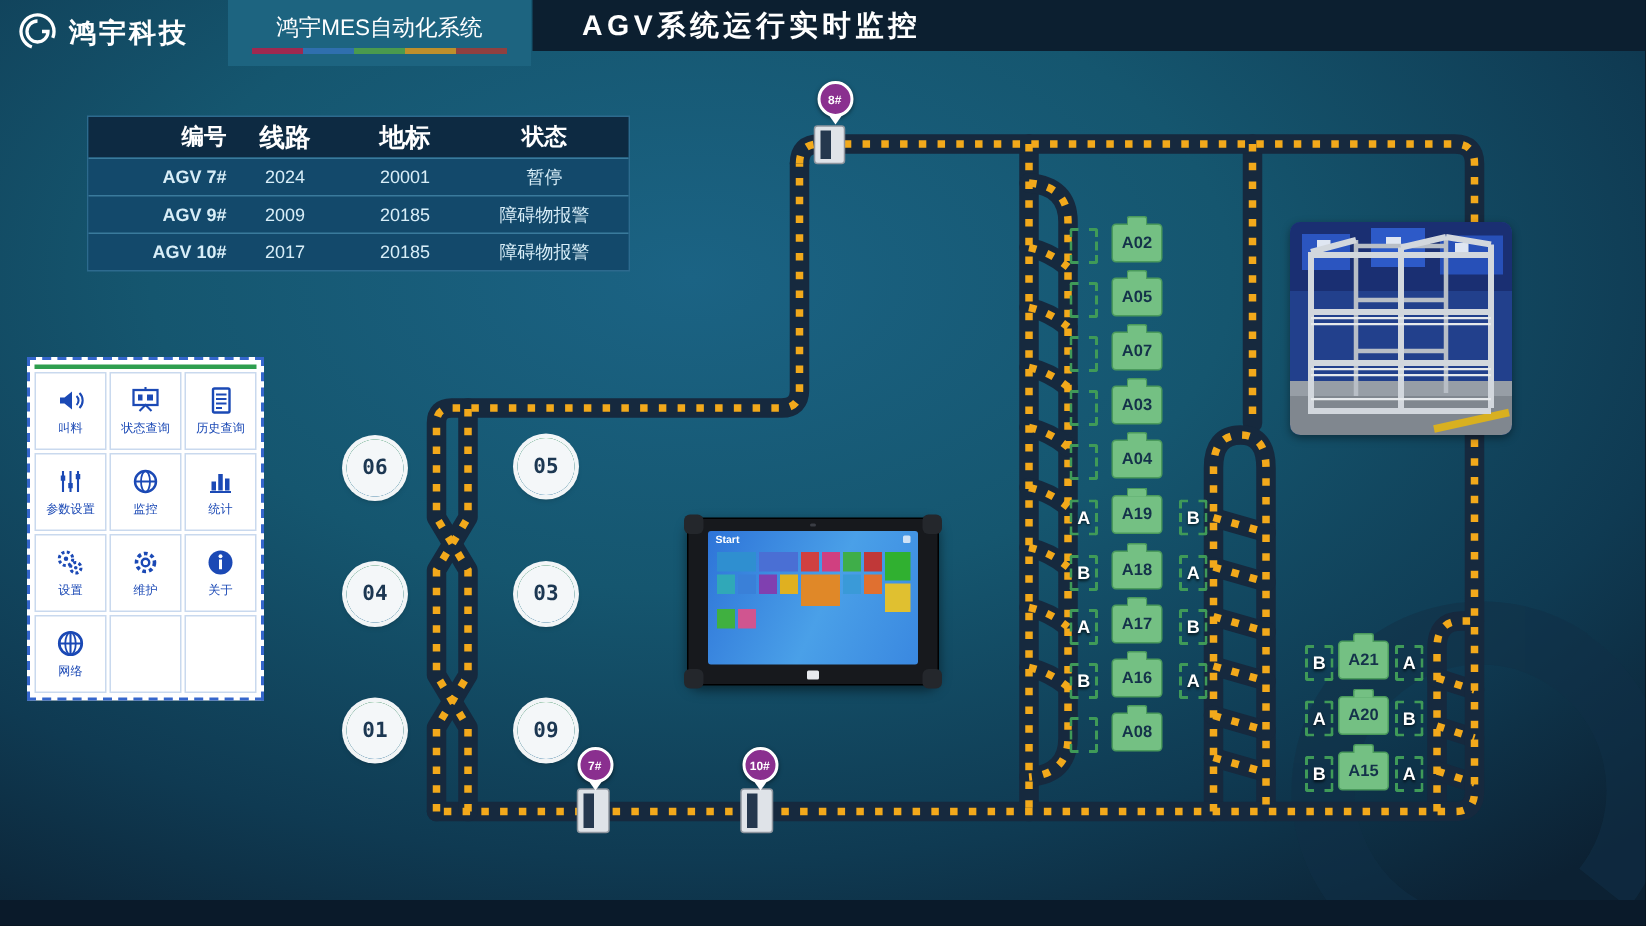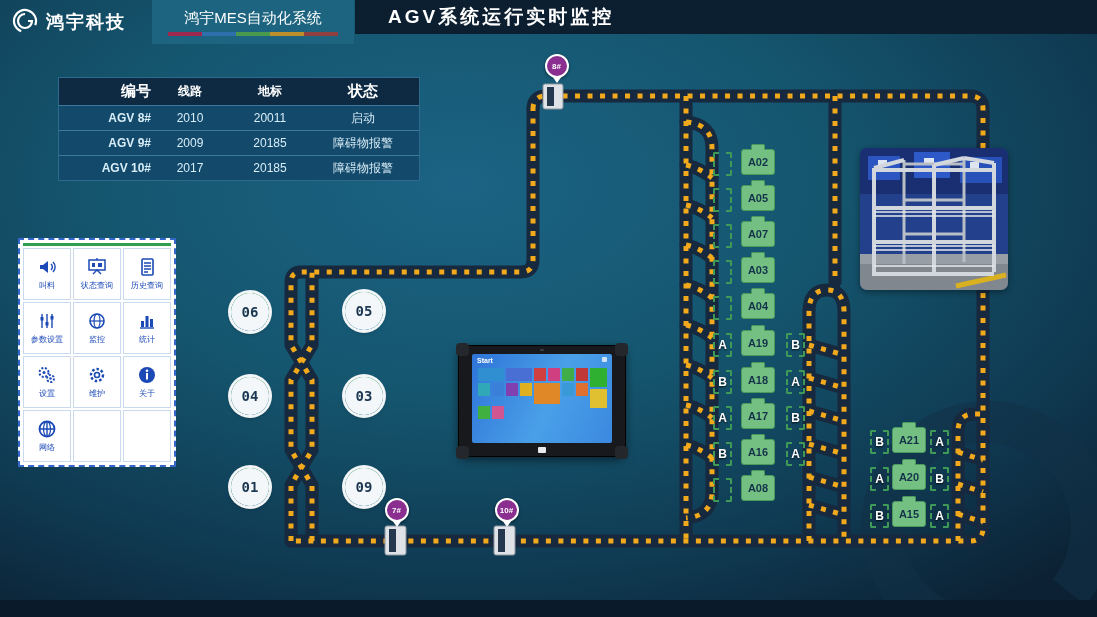--- a/index.html
+++ b/index.html
@@ -15,21 +15,21 @@
   .mes-title{color:#fff;font-size:15px;font-weight:normal;margin-bottom:4px;}
   .mes-underline{display:flex;width:170px;height:4px;}
   .mes-underline span{flex:1;}
   .agv-title{position:absolute;left:388px;top:0;height:34px;display:flex;align-items:center;z-index:7;
              color:#fff;font-size:19px;font-weight:bold;letter-spacing:3px;}
   
   .agv-table{position:absolute;left:58px;top:77px;width:360px;z-index:5;border:1px solid #2d6a8e;}
   .agv-table .thead{display:flex;background:#0d2a42;color:#fff;font-weight:bold;height:27px;align-items:center;}
   .agv-table .row{display:flex;background:#13496b;color:#d8eef8;height:24px;align-items:center;border-top:1px solid #3a7a9c;font-size:12px;}
   .c1{width:92px;text-align:right;} .c2{width:78px;text-align:center;} .c3{width:82px;text-align:center;} .c4{width:104px;text-align:center;}
-  .thead .c1,.thead .c4{font-size:15px;} .thead .c2,.thead .c3{font-size:12px;}
+  .thead .c1,.thead .c4{font-size:15px;} .thead .c2,.thead .c3{font-size:17px;}
   .row .c1{font-weight:bold;}
   
   .panel{position:absolute;left:18px;top:238px;width:148px;background:#fff;border:2px dashed #3566cc;padding:3px;z-index:5;}
   .panel-title{background:#1b3ca8;color:#fff;font-size:13px;font-weight:bold;text-align:center;line-height:26px;height:26px;}
   .panel-green{height:3px;background:#2e9e4f;margin-bottom:2px;}
   .panel-grid{display:grid;grid-template-columns:repeat(3,1fr);gap:2px;}
   .pcell{background:#fff;border:1px solid #c9d9ee;height:50px;display:flex;flex-direction:column;
          align-items:center;justify-content:center;color:#1b49b5;cursor:pointer;}
   .pcell svg{width:20px;height:20px;color:#1b49b5;}
   .pcell .plabel{font-size:9px;margin-top:2px;white-space:nowrap;transform:scale(.9);}
@@ -144,24 +144,24 @@
   </svg>
 
   <div class="agv-table">
     <div class="thead">
       <div class="c1">编号</div>
       <div class="c2">线路</div>
       <div class="c3">地标</div>
       <div class="c4">状态</div>
     </div>
     <div class="row">
-      <div class="c1">AGV 8#</div>
-      <div class="c2">2010</div>
-      <div class="c3">20011</div>
-      <div class="c4">启动</div>
+      <div class="c1">AGV 7#</div>
+      <div class="c2">2024</div>
+      <div class="c3">20001</div>
+      <div class="c4">暂停</div>
     </div>
     <div class="row">
       <div class="c1">AGV 9#</div>
       <div class="c2">2009</div>
       <div class="c3">20185</div>
       <div class="c4">障碍物报警</div>
     </div>
     <div class="row">
       <div class="c1">AGV 10#</div>
       <div class="c2">2017</div>

